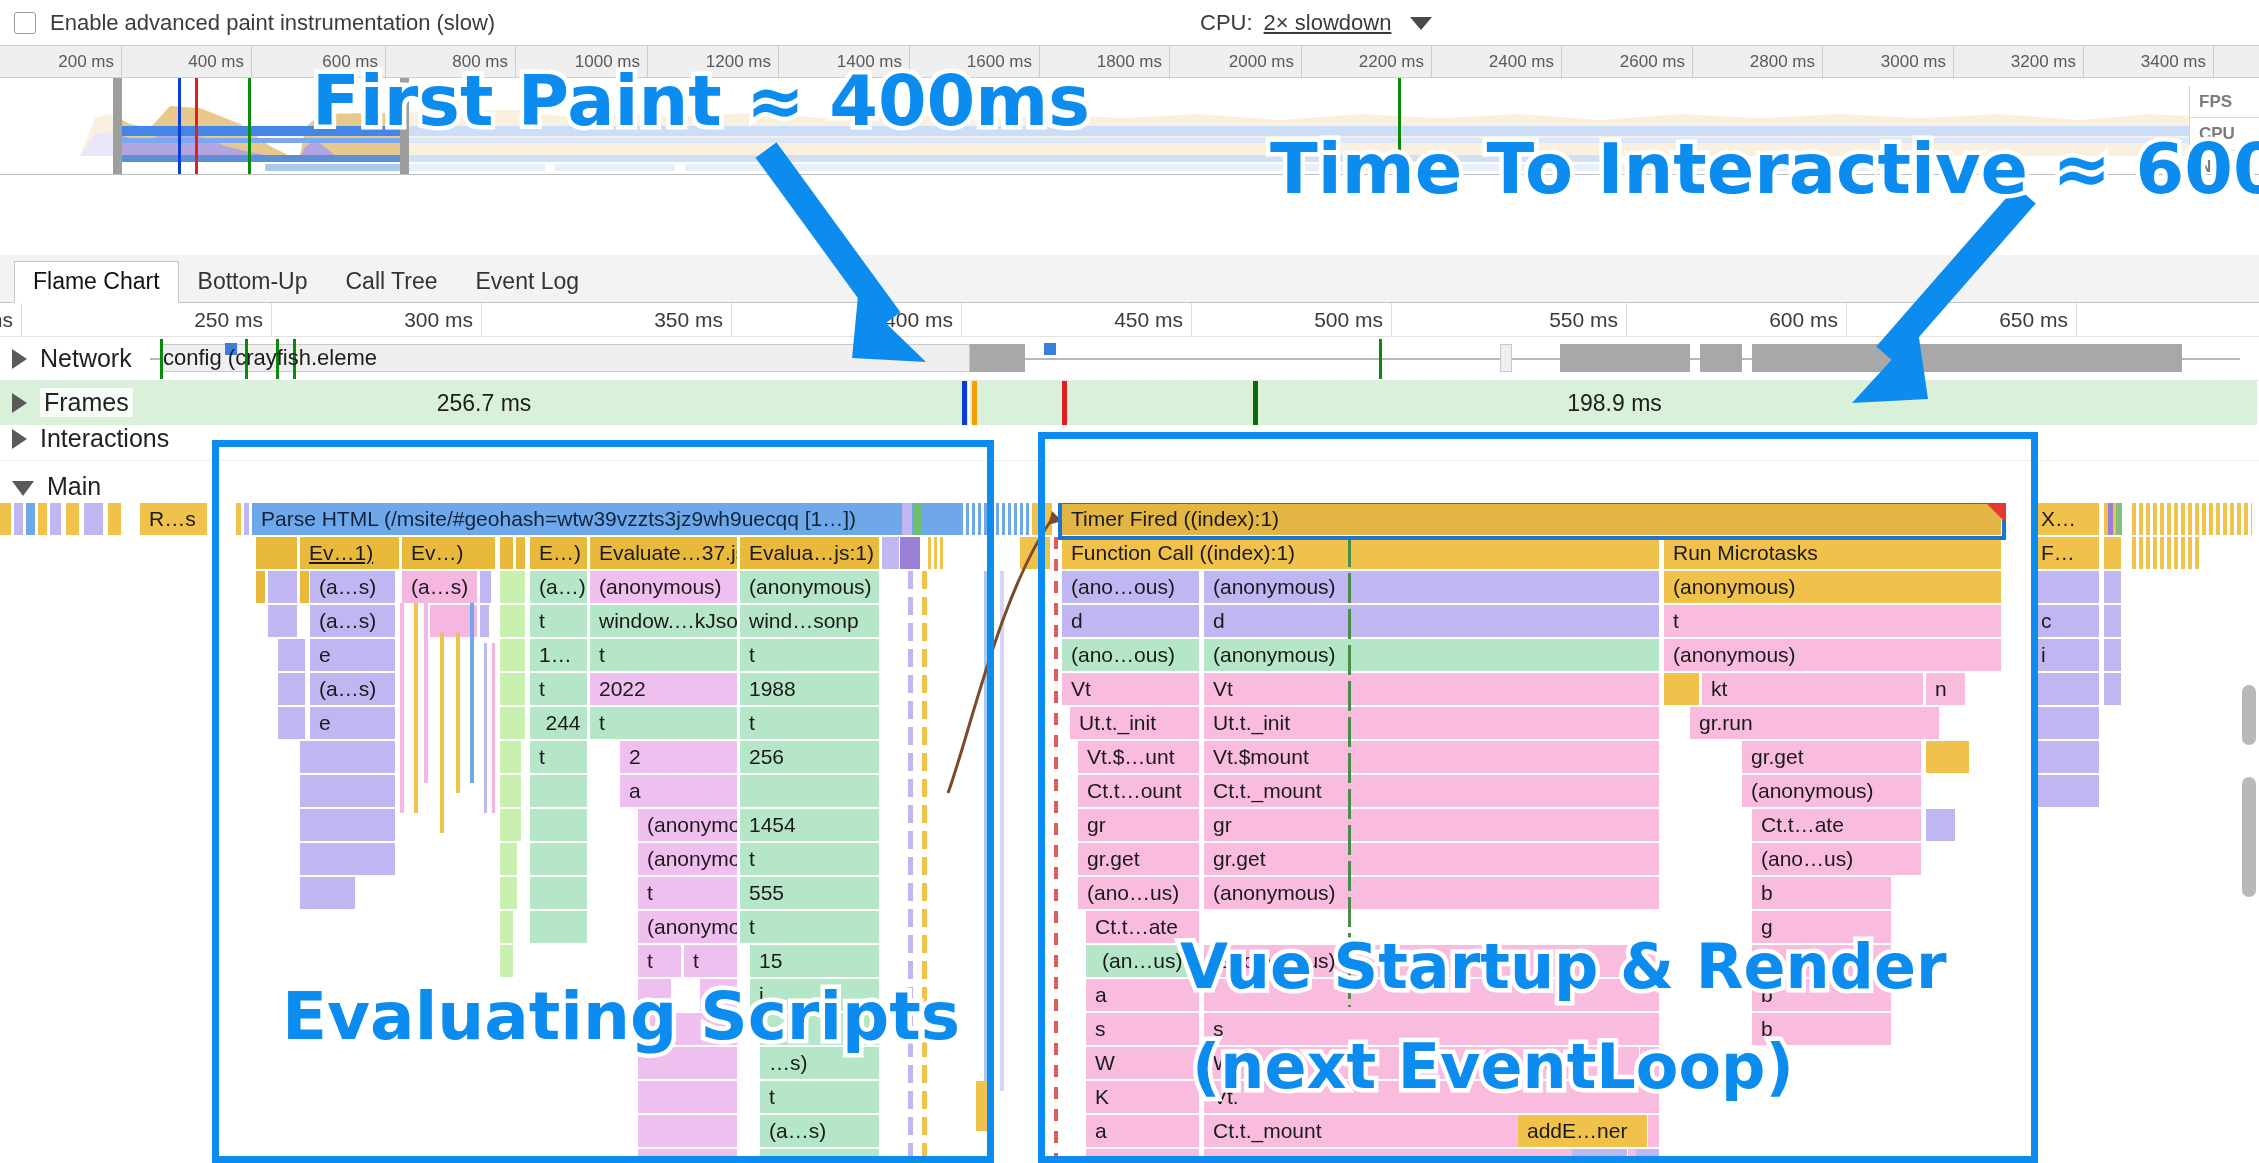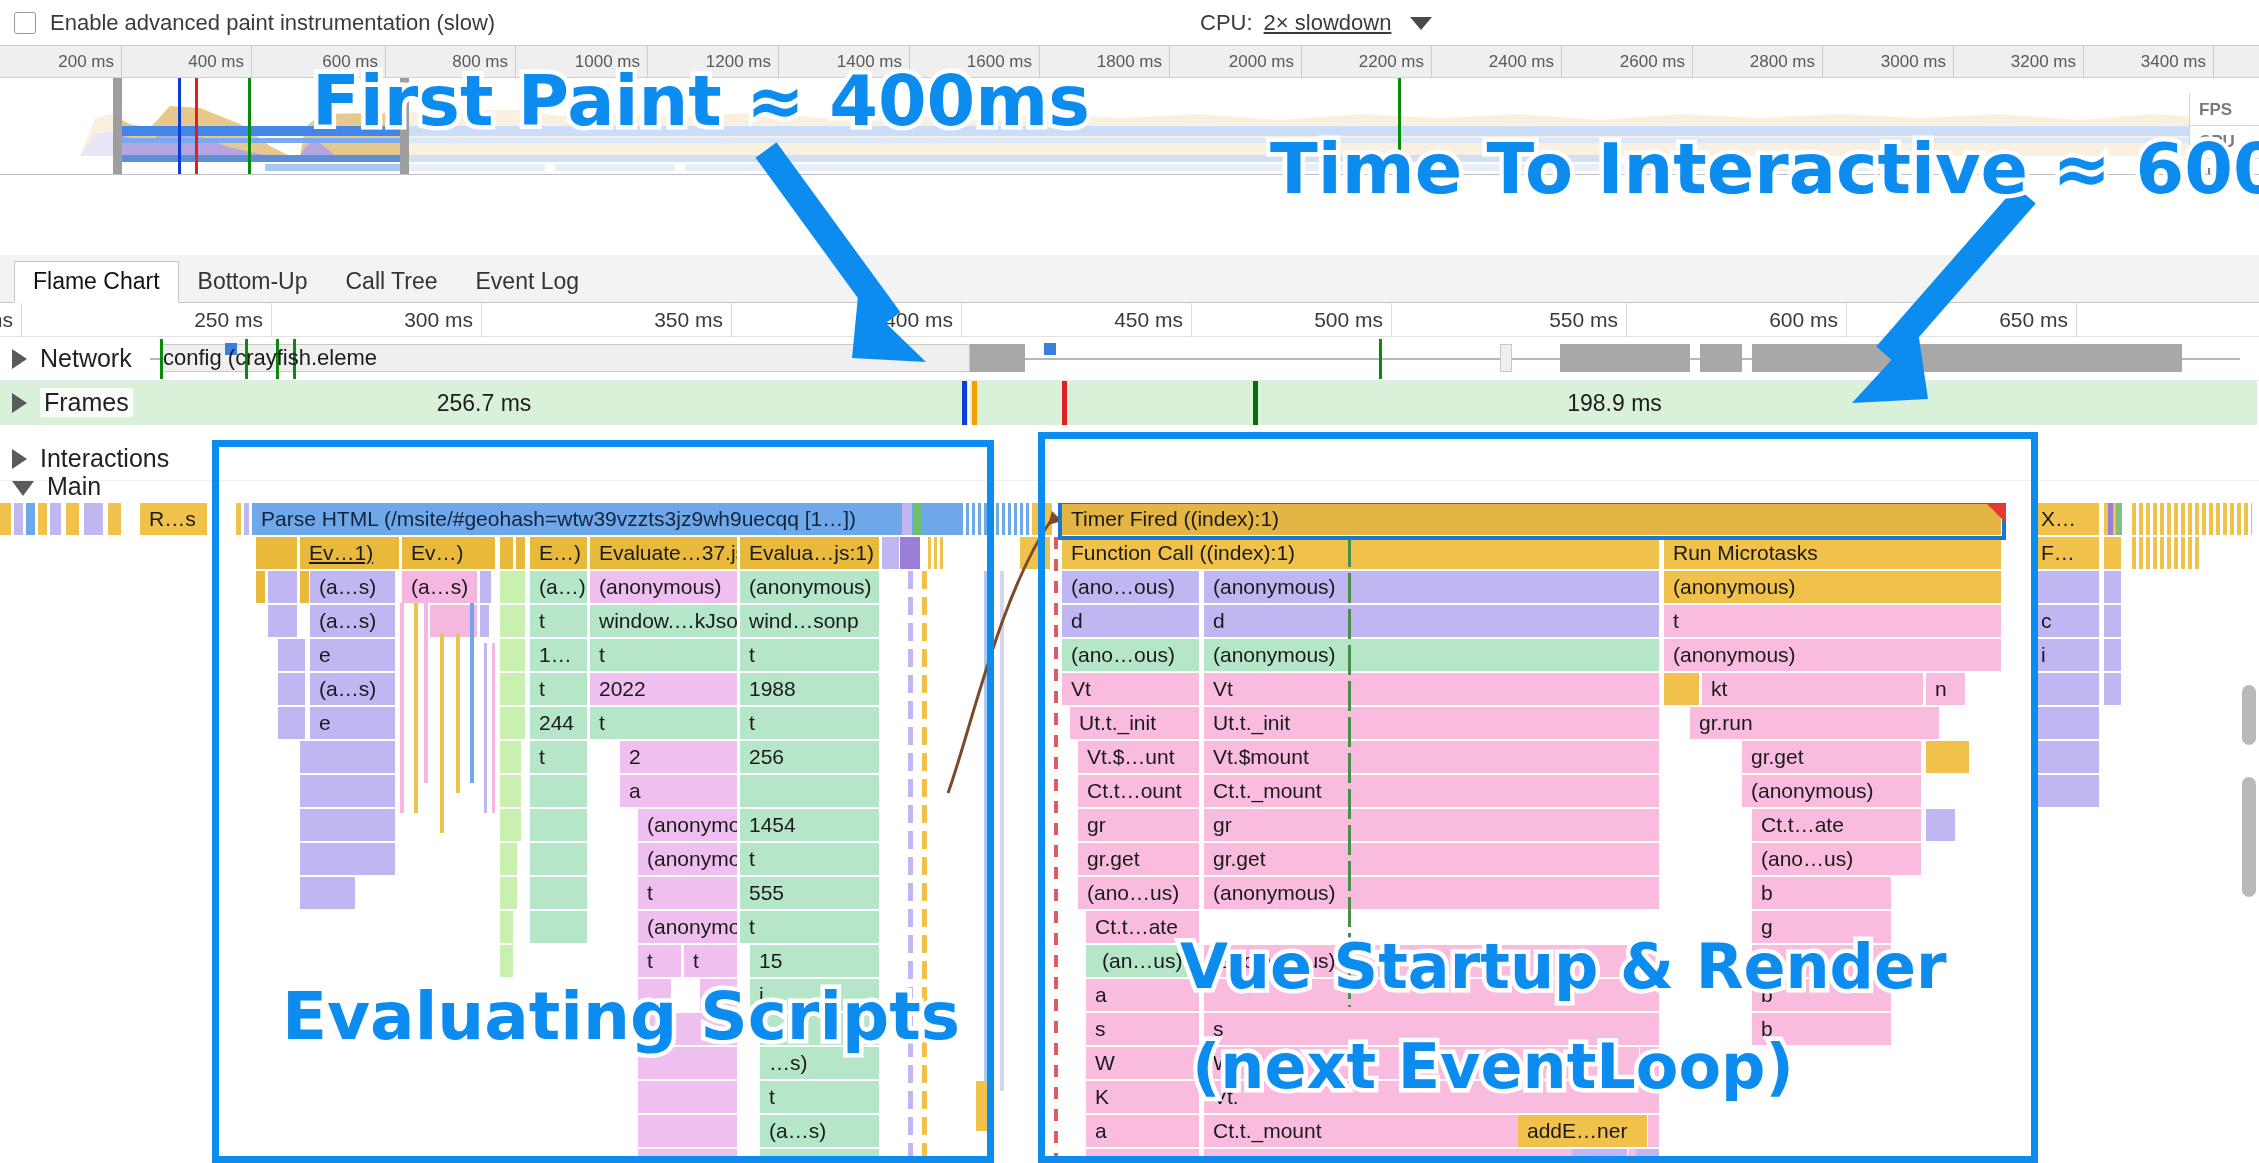--- a/index.html
+++ b/index.html
@@ -45,21 +45,21 @@
     position: absolute; top: 0; height: 32px;
     border-right: 1px solid #ccc;
     font-size: 17px; color: #5a5a5a;
     text-align: right; padding-right: 7px; line-height: 32px;
     white-space: nowrap;
   }
   .ov-body {
     position: absolute; left: 0; top: 78px; width: 2259px; height: 97px;
     background: #fff; overflow: hidden; border-bottom: 1px solid #bdbdbd;
   }
-  .ov-lanes { position: absolute; right: 0; top: 16px; width: 70px; height: 97px;
+  .ov-lanes { position: absolute; right: 0; top: 8px; width: 70px; height: 97px;
               border-left: 1px solid #d4d4d4; background: rgba(255,255,255,.55); }
   .ov-lane {
     height: 32.3px; font-size: 17px; color: #7b7b7b; font-weight: bold;
     display: flex; align-items: center; padding-left: 9px;
     border-bottom: 1px solid #d9d9d9;
   }
   .ov-cpu {
     position: absolute; left: 0; bottom: 18px; width: 2189px; height: 62px;
   }
   .ov-net {
@@ -132,21 +132,21 @@
   }
   .vgreen { position: absolute; top: 2px; width: 3px; height: 40px; background: #0a8a0a; }
   .vblue-sq { position: absolute; width: 12px; height: 12px; background: #3b7fdd; }
 
   .frames-row { top: 44px; height: 44px; background: #dcf0dc; border-bottom: 1px solid #fff; }
   .frame-seg { position: absolute; top: 0; height: 44px; background: #d9f0d9;
                display: flex; align-items: center; justify-content: center;
                font-size: 23px; color: #1d1d1d; border-right: 2px solid #fff; }
   .frame-mark { position: absolute; top: 0; width: 5px; height: 44px; }
 
-  .inter-row { top: 100px; height: 44px; border-bottom: 1px solid #efefef; }
+  .inter-row { top: 80px; height: 44px; border-bottom: 1px solid #efefef; }
   .main-row  { top: 132px; height: 34px; }
 
   
   .flame { position: absolute; left: 0; top: 166px; width: 2259px; height: 660px; overflow: hidden; }
   .fbar {
     position: absolute; height: 32px; line-height: 32px;
     font-size: 21px; color: #1a1a1a; white-space: nowrap; overflow: hidden;
     padding-left: 9px; border-right: 1px solid #fff;
   }
   .c-orange { background: #f0c14b; }
@@ -386,21 +386,21 @@
       <div class="fbar c-purple" style="left:278px;top:170px;width:28px;"></div>
       <div class="fbar c-purple" style="left:310px;top:170px;width:86px;">(a…s)</div>
       <div class="fbar c-green2" style="left:500px;top:170px;width:26px;"></div>
       <div class="fbar c-green" style="left:530px;top:170px;width:58px;">t</div>
       <div class="fbar c-lilac" style="left:590px;top:170px;width:148px;">2022</div>
       <div class="fbar c-green" style="left:740px;top:170px;width:140px;">1988</div>
 
       <div class="fbar c-purple" style="left:278px;top:204px;width:28px;"></div>
       <div class="fbar c-purple" style="left:310px;top:204px;width:86px;">e</div>
       <div class="fbar c-green2" style="left:500px;top:204px;width:26px;"></div>
-      <div class="fbar c-green" style="left:530px;top:204px;width:58px;">244</div>
+      <div class="fbar c-green" style="left:530px;top:204px;width:58px;text-align:center;">244</div>
       <div class="fbar c-green" style="left:590px;top:204px;width:148px;">t</div>
       <div class="fbar c-green" style="left:740px;top:204px;width:140px;">t</div>
 
       <div class="fbar c-purple" style="left:300px;top:238px;width:96px;"></div>
       <div class="fbar c-green2" style="left:500px;top:238px;width:22px;"></div>
       <div class="fbar c-green" style="left:530px;top:238px;width:58px;">t</div>
       <div class="fbar c-lilac" style="left:620px;top:238px;width:118px;">2</div>
       <div class="fbar c-green" style="left:740px;top:238px;width:140px;">256</div>
 
       <div class="fbar c-purple" style="left:300px;top:272px;width:96px;"></div>

